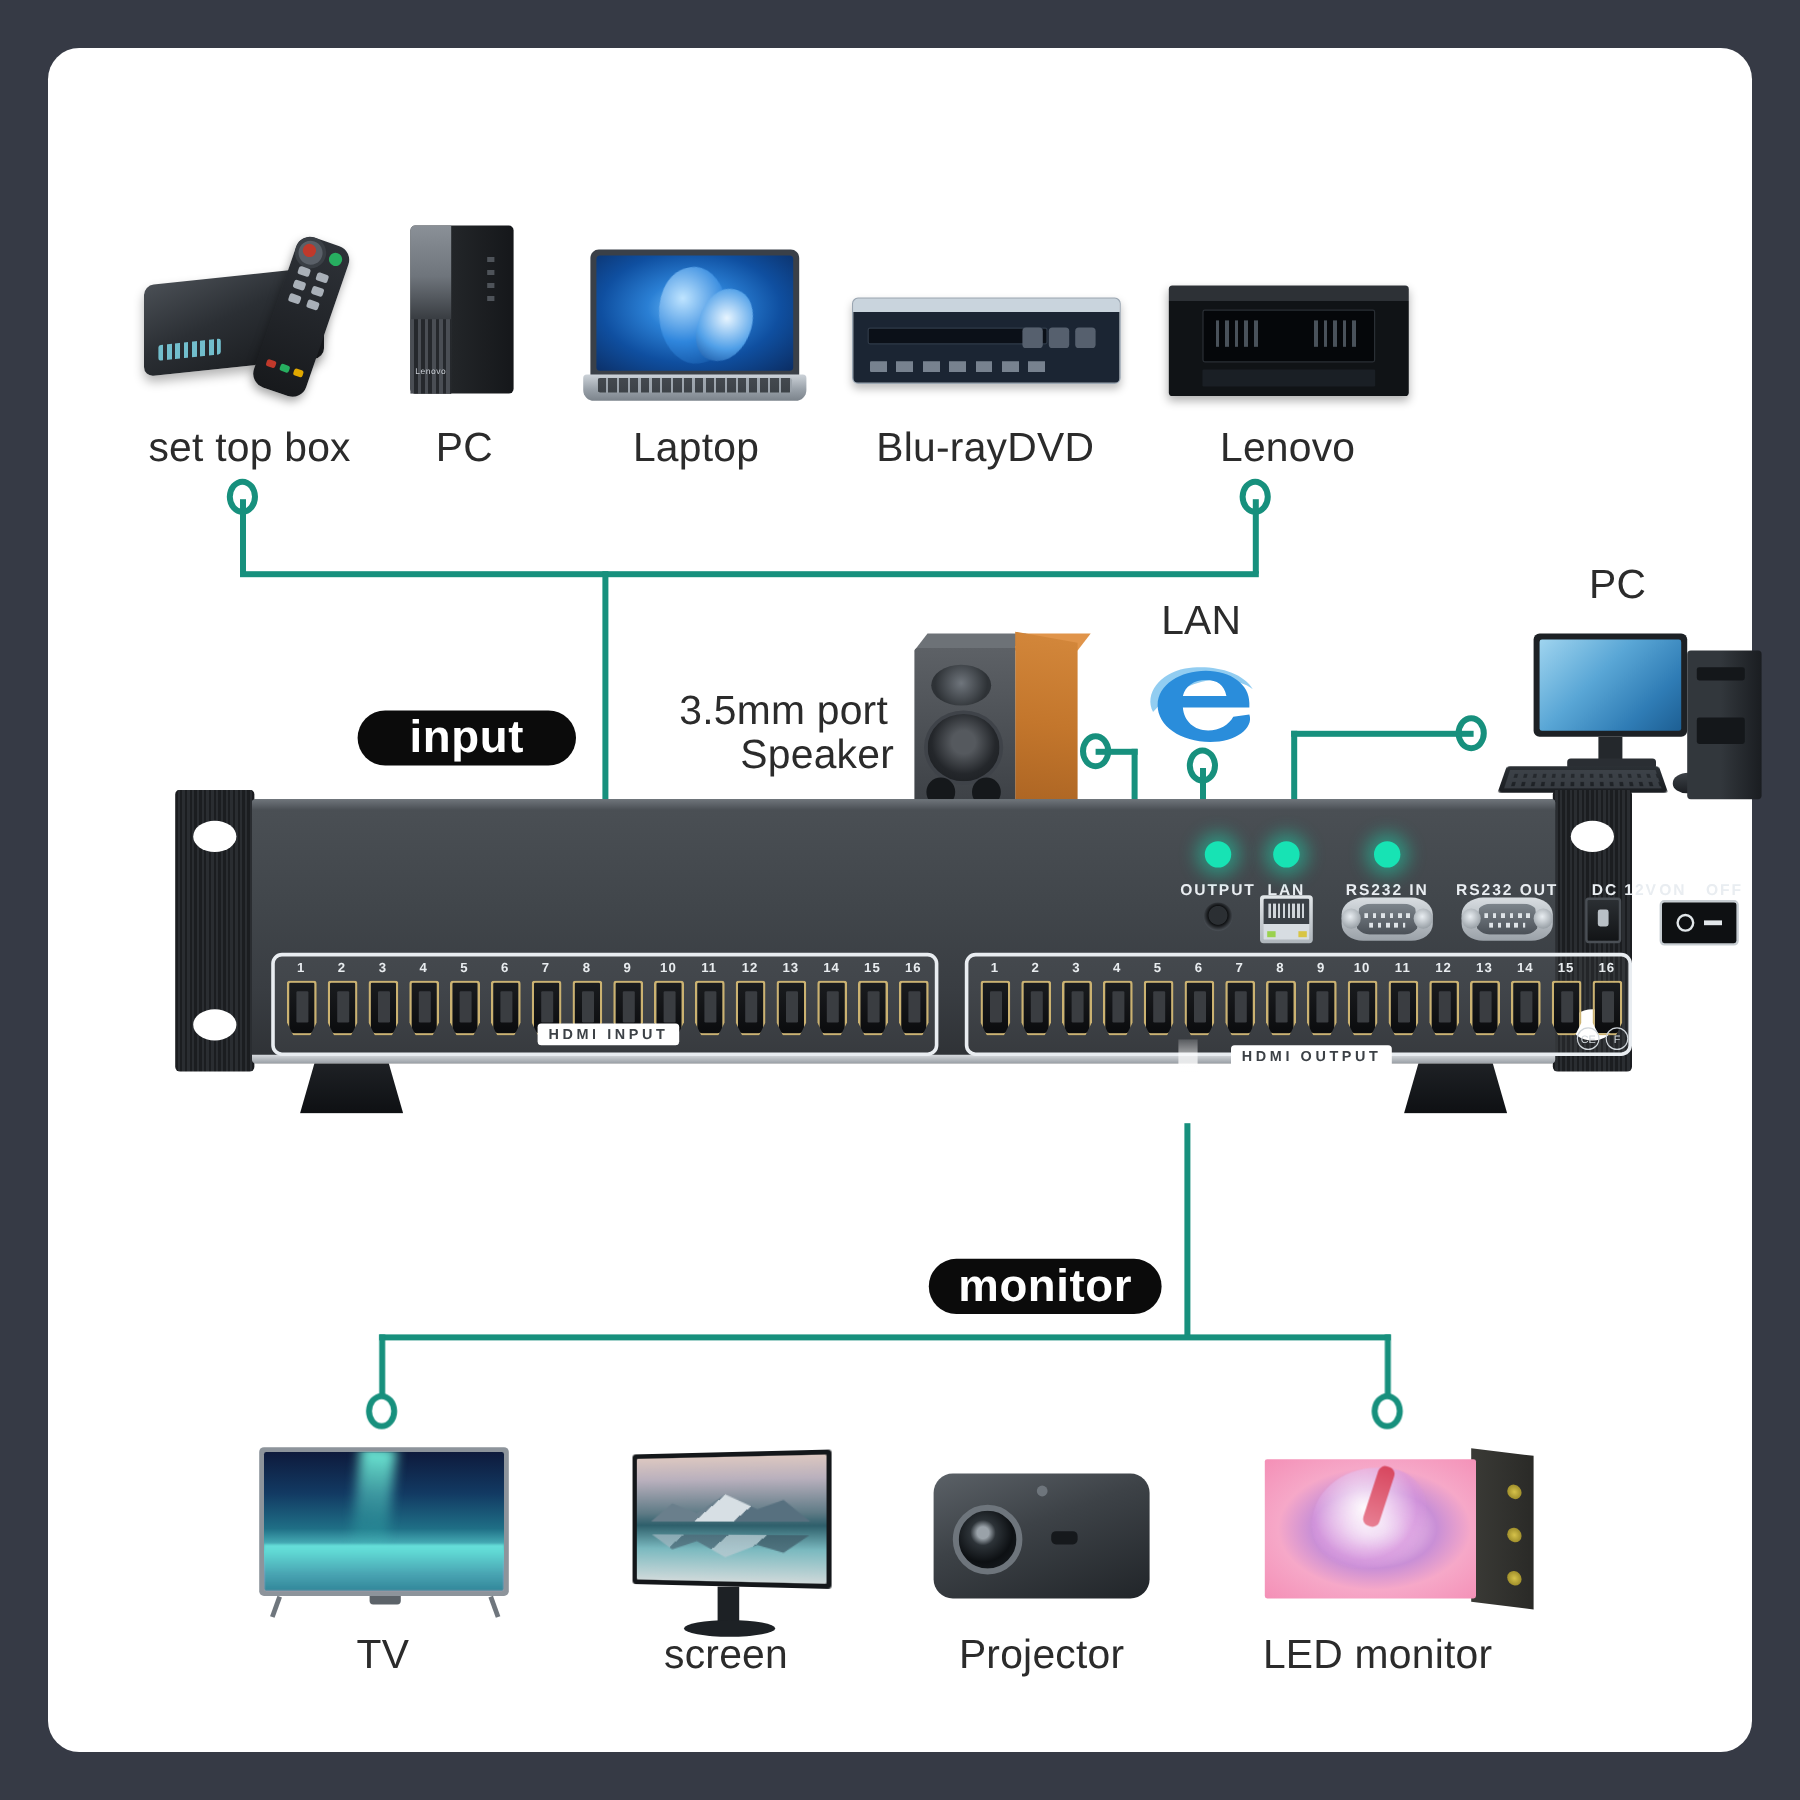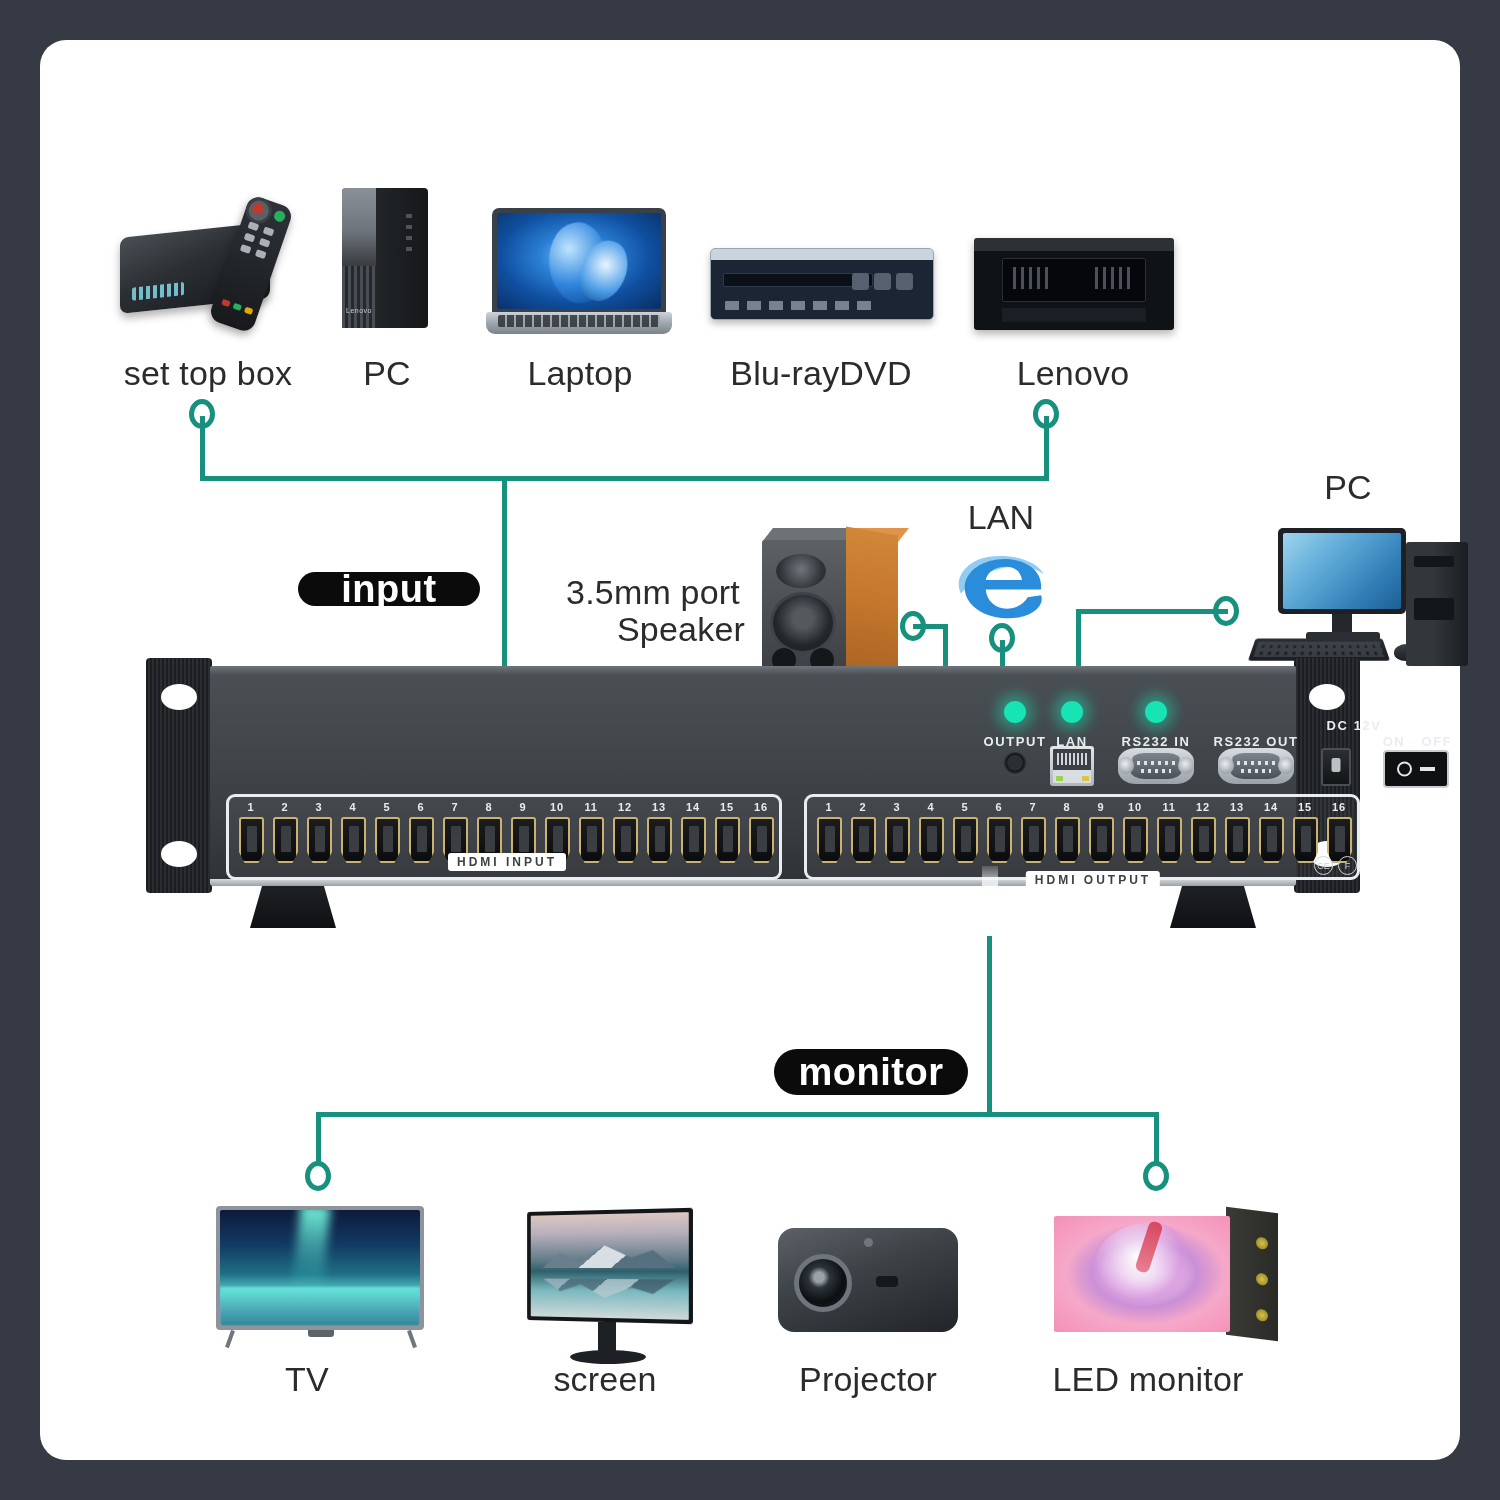--- a/index.html
+++ b/index.html
@@ -499,21 +499,21 @@
     <defs>
           <linearGradient id="ag1" x1="0" y1="0" x2="0" y2="1">
       <stop offset="0%" stop-color="#ffffff" stop-opacity="0.25"></stop>
       <stop offset="45%" stop-color="#ffffff" stop-opacity="1"></stop>
       <stop offset="100%" stop-color="#ffffff" stop-opacity="1"></stop>
     </linearGradient>
         </defs>
     <path d="M22 0 h16 v30 h14 L30 60 L8 30 h14 Z" fill="url(#ag1)"></path>
   </svg>
 
-  <div class="pill" style="left:258px; top:532px; width:182px; height:34px;text-align:center;">input</div>
+  <div class="pill" style="left:258px; top:552px; width:182px; height:46px;text-align:center;">input</div>
 
   <div class="lbl" style="left:613px; top:533px; line-height:1.12; font-size:34px;">3.5mm port</div>
   <div class="lbl" style="left:641px; top:570px; line-height:1.12; font-size:34px;">Speaker</div>
 
   <div class="dev" style="left:722px; top:500px; width:140px; height:145px;">
     <div class="spk-top"></div>
     <div class="spk-side"></div>
     <div class="spk-front">
       <div class="spk-tw"></div>
       <div class="spk-wf"></div>
@@ -566,21 +566,21 @@
     </div>
 
     <div class="dev-body" style="left:102px; right:102px;">
       <div class="dev-top-edge" style="left:0; right:0;"></div>
       <div class="dev-bottom-edge" style="left:0; right:0; bottom:0;"></div>
 
       <div class="port-label" style="left:805px; top:68px;">OUTPUT</div>
       <div class="port-label" style="left:862px; top:68px;">LAN</div>
       <div class="port-label" style="left:946px; top:68px;">RS232 IN</div>
       <div class="port-label" style="left:1046px; top:68px;">RS232 OUT</div>
-      <div class="port-label" style="left:1126px; top:52px;padding-left:36px;">DC 12V</div>
+      <div class="port-label" style="left:1126px; top:68px;padding-left:36px;">DC 12V</div>
       <div class="port-label" style="left:1184px; top:68px;">ON</div>
       <div class="port-label" style="left:1227px; top:68px;">OFF</div>
 
       <div class="glow-dot" style="left:805px; top:46px;"></div>
       <div class="glow-dot" style="left:862px; top:46px;"></div>
       <div class="glow-dot" style="left:946px; top:46px;"></div>
 
       <div class="jack-35" style="left:805px; top:86px;"></div>
       <div class="rj45" style="left:862px; top:80px;">
             <i></i>
@@ -703,21 +703,21 @@
   <div class="pill" style="left:734px; top:1009px; width:194px; height:46px;">monitor</div>
 
   <div class="dev" style="left:176px; top:1166px; width:210px; height:150px;">
     <div class="tv-frame">
           <div class="tv-scr"></div>
         </div>
     <div class="tv-nub" style="top:124px;"></div>
     <div class="tv-leg" style="left:12px; top:124px;"></div>
     <div class="tv-leg" style="right:12px; top:124px; transform:rotate(-20deg);"></div>
   </div>
-  <div class="lbl" style="left:267px; top:1320px;">TV</div>
+  <div class="lbl" style="left:279px; top:1320px;">TV</div>
 
   <div class="dev" style="left:482px; top:1170px; width:176px; height:156px;">
     <div class="mon-frame">
           <div class="mon-scr"></div>
         </div>
     <div class="mon-stand"></div>
     <div class="mon-base"></div>
   </div>
   <div class="lbl" style="left:565px; top:1320px;">screen</div>
 

